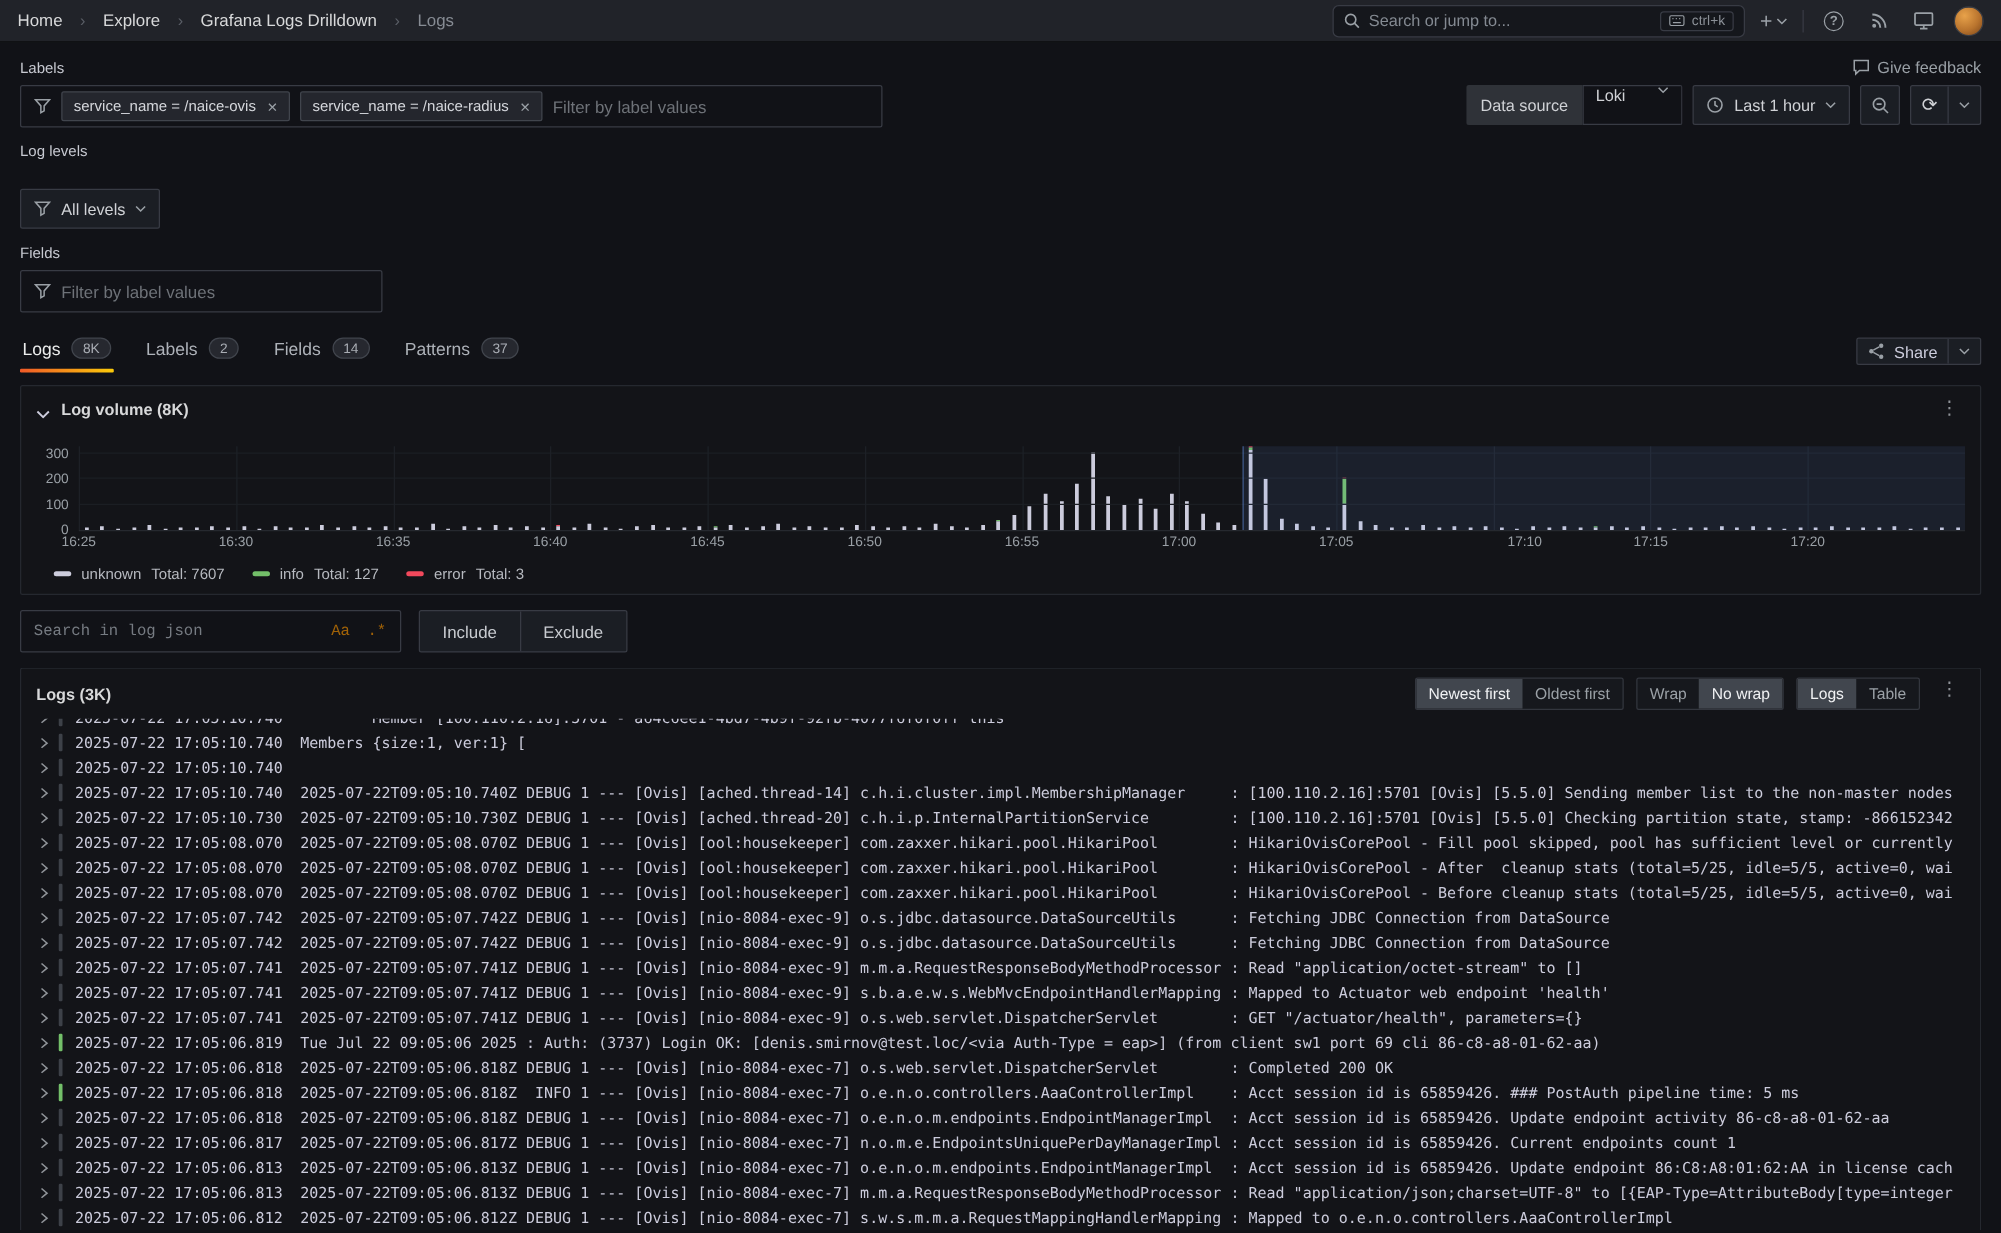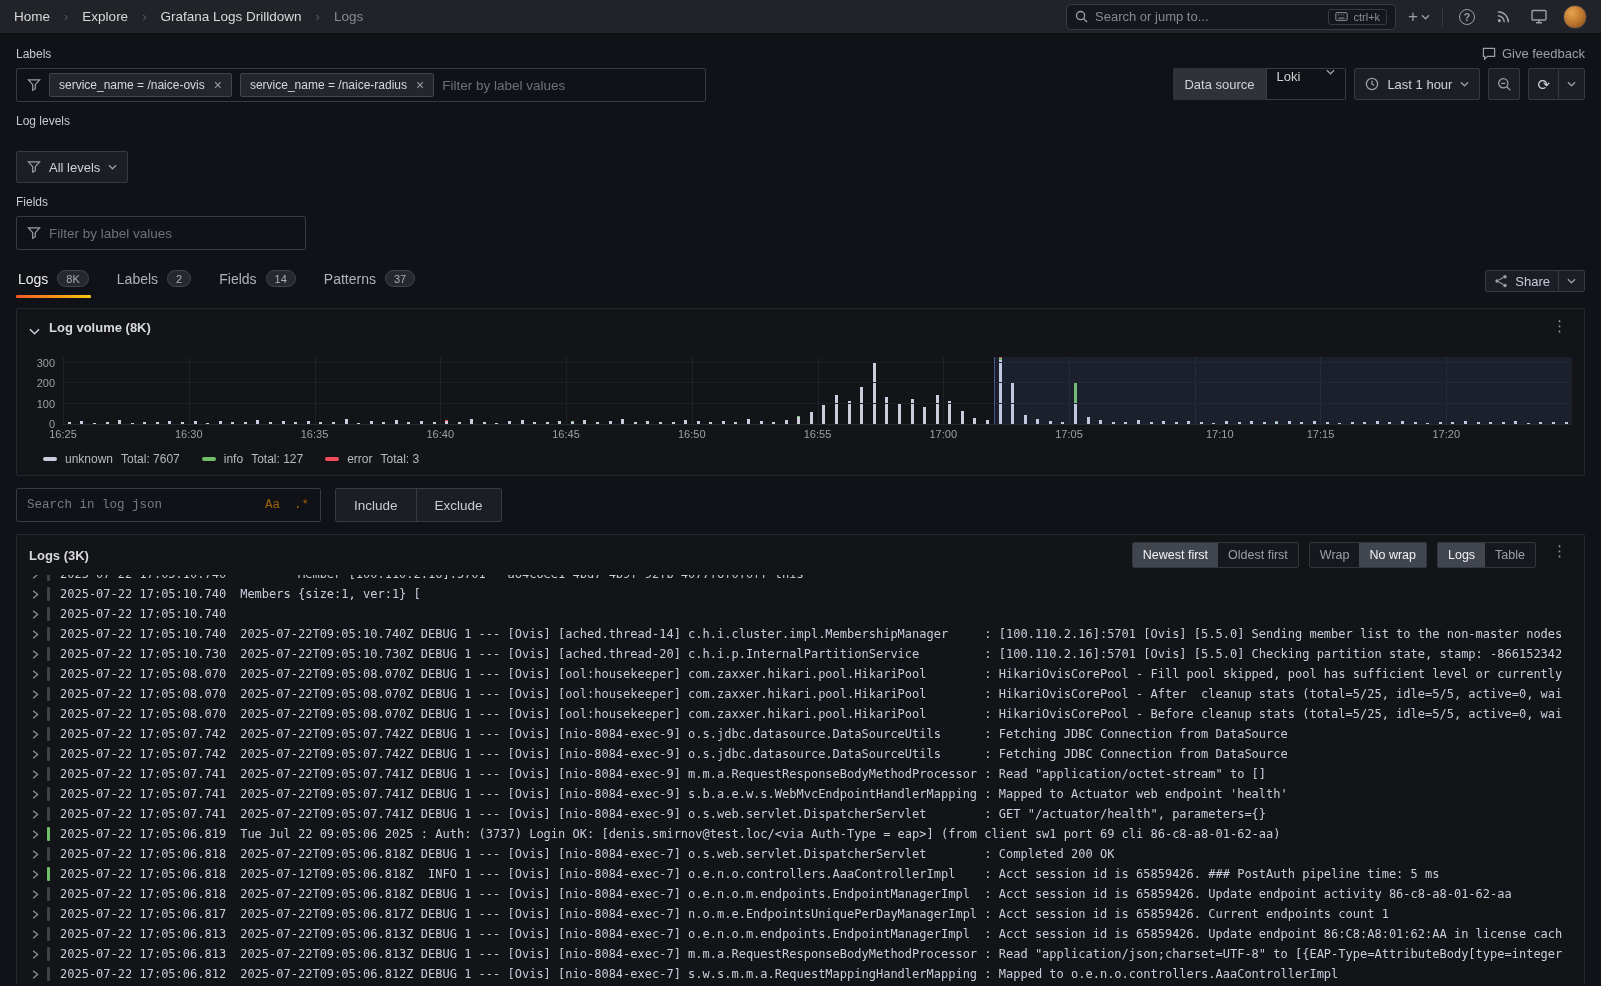--- a/index.html
+++ b/index.html
@@ -960,21 +960,21 @@
           <span class="row-body">2025-07-22T09:05:06.818Z DEBUG 1 --- [Ovis] [nio-8084-exec-7] o.s.web.servlet.DispatcherServlet        : Completed 200 OK</span>
         </div>
         <div class="log-row">
           <span class="row-chevron">
             <svg width="7" height="9" viewBox="0 0 7 9">
               <path d="M1.2 0.8L5.6 4.5 1.2 8.2" fill="none" stroke="#8e9297" stroke-width="1.3"></path>
             </svg>
           </span>
           <span class="level-bar" style="background: rgb(115, 191, 105);"></span>
           <span class="row-time">2025-07-22 17:05:06.818</span>
-          <span class="row-body">2025-07-12T09:05:06.818Z  INFO 1 --- [Ovis] [nio-8084-exec-7] o.e.n.o.controllers.AaaControllerImpl    : Acct session id is 65859426. ### PostAuth pipeline time: 5 ms</span>
+          <span class="row-body">2025-07-22T09:05:06.818Z  INFO 1 --- [Ovis] [nio-8084-exec-7] o.e.n.o.controllers.AaaControllerImpl    : Acct session id is 65859426. ### PostAuth pipeline time: 5 ms</span>
         </div>
         <div class="log-row">
           <span class="row-chevron">
             <svg width="7" height="9" viewBox="0 0 7 9">
               <path d="M1.2 0.8L5.6 4.5 1.2 8.2" fill="none" stroke="#8e9297" stroke-width="1.3"></path>
             </svg>
           </span>
           <span class="level-bar" style="background: rgb(61, 65, 72);"></span>
           <span class="row-time">2025-07-22 17:05:06.818</span>
           <span class="row-body">2025-07-22T09:05:06.818Z DEBUG 1 --- [Ovis] [nio-8084-exec-7] o.e.n.o.m.endpoints.EndpointManagerImpl  : Acct session id is 65859426. Update endpoint activity 86-c8-a8-01-62-aa</span>

